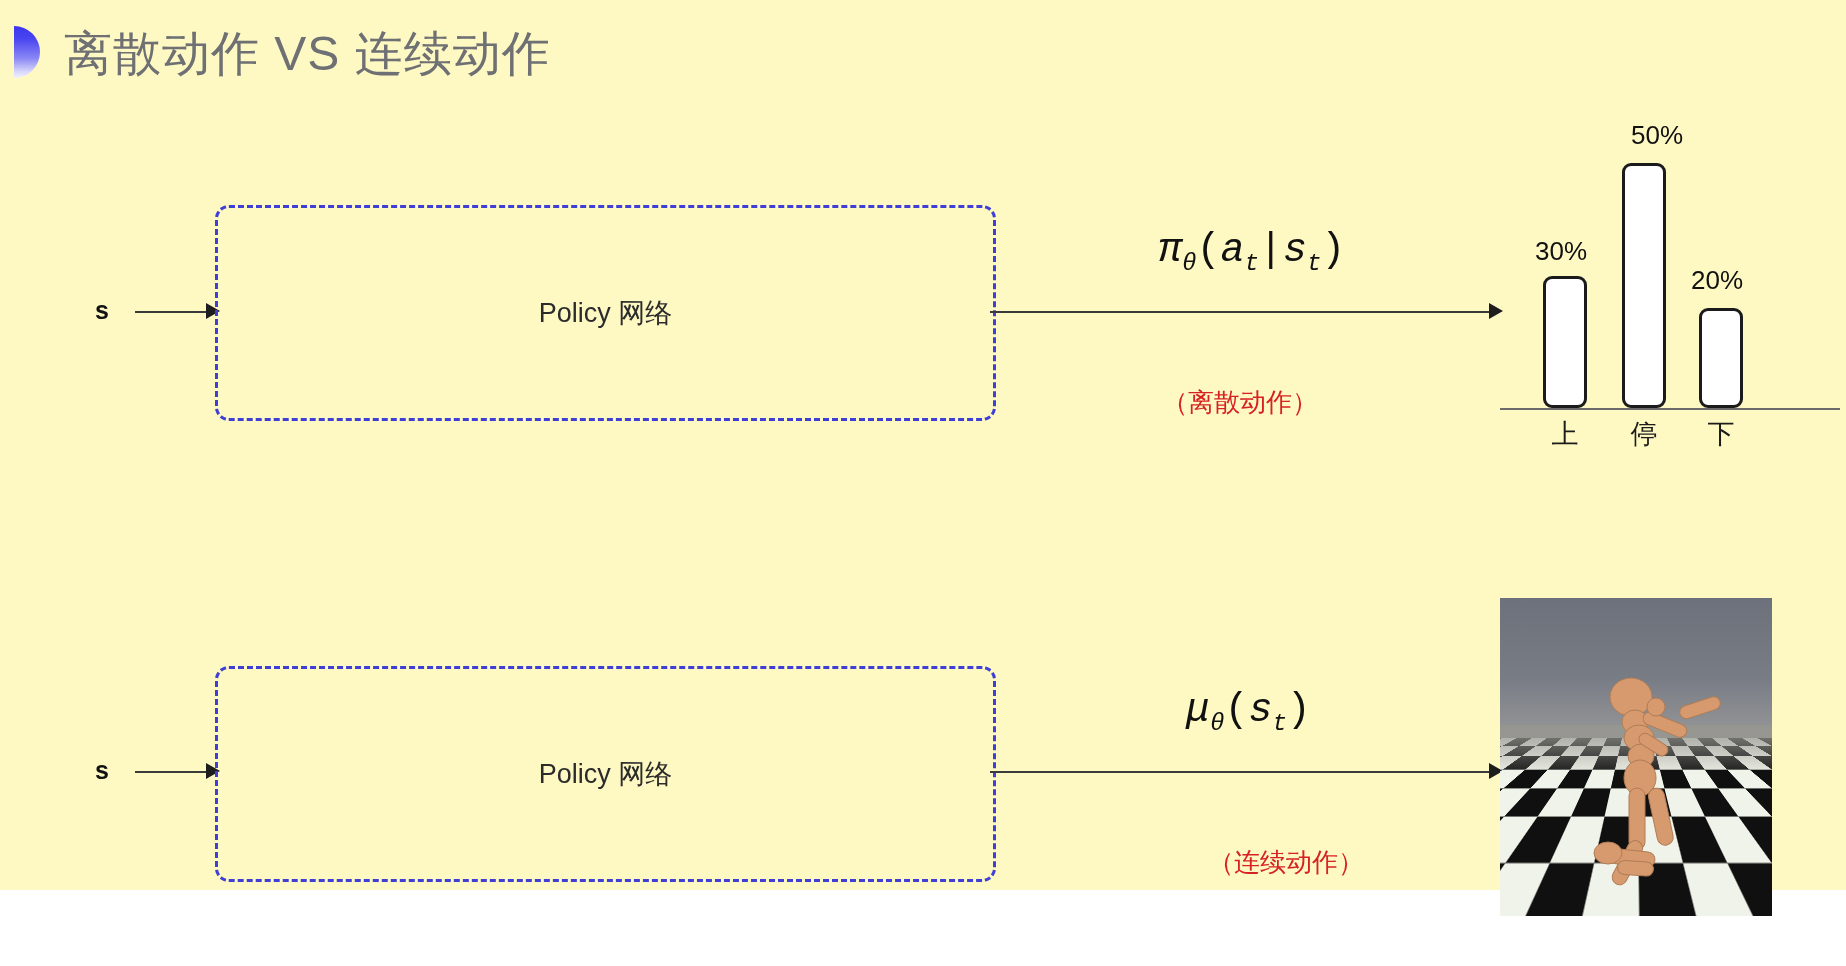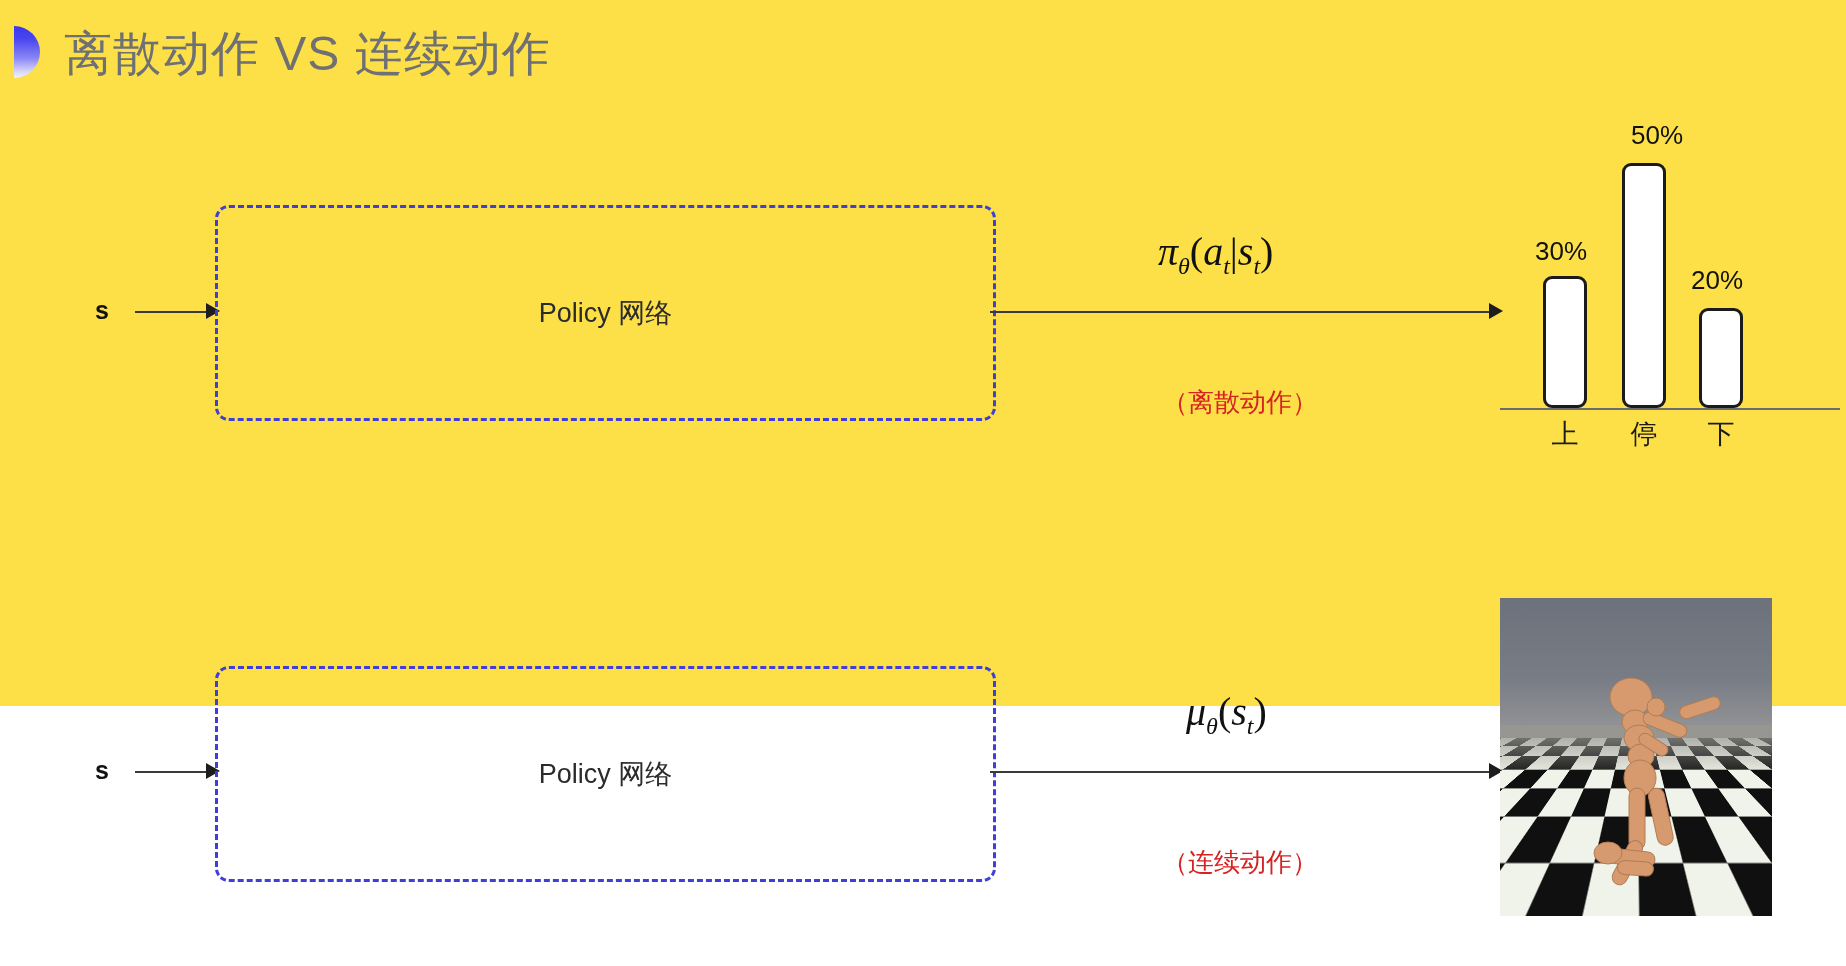--- a/index.html
+++ b/index.html
@@ -1,21 +1,21 @@
 <!DOCTYPE html>
 <html><head>
 <meta charset="utf-8">
 <style>
   html,body{margin:0;padding:0;}
   body{
     width:1846px;height:966px;background:#ffffff;
     font-family:"Liberation Sans","DejaVu Sans",sans-serif;
     overflow:hidden;position:relative;
   }
-  #stage{position:absolute;left:0;top:0;width:1846px;height:706px;background:#fde047;}
+  #stage{position:absolute;left:0;top:0;width:1846px;height:890px;background:#fef9c3;}
 
   
   .title-bullet{
     position:absolute;left:14px;top:26px;width:26px;height:52px;
     border-top-right-radius:26px 26px;border-bottom-right-radius:26px 26px;
     background:linear-gradient(to bottom,#3b36ef 0%,#4a45f0 25%,#8a87f5 62%,#d8d7fb 88%,#f2f1fe 100%);
   }
   .title-text{
     position:absolute;left:64px;top:24px;
     font-size:48px;line-height:60px;color:#6e7073;letter-spacing:1px;
@@ -37,21 +37,21 @@
   .arrow-line{position:absolute;height:0;border-top:2px solid #3a3a3a;}
   .arrow-head{
     position:absolute;width:0;height:0;
     border-top:8px solid transparent;border-bottom:8px solid transparent;
     border-left:14px solid #1d1d1d;
   }
   .zh-head{
     position:absolute;font-size:34px;color:#111;white-space:nowrap;
   }
   .formula{
-    position:absolute;font-family:Liberation Serif, serif;
+    position:absolute;font-family:Liberation Mono, monospace;
     font-style:italic;font-size:40px;color:#111;white-space:nowrap;
   }
   .formula .sub{font-size:24px;vertical-align:sub;font-style:italic;}
   .formula .paren{font-style:normal;}
   .red-note{
     position:absolute;font-size:26px;color:#d62222;white-space:nowrap;margin-top:25px;
   }
 
   
   .chart{position:absolute;}
@@ -143,21 +143,21 @@
   </div>
 
   <div class="arrow-line" style="left:990px;top:771px;width:508px;"></div>
   <div class="arrow-head" style="left:1489px;top:763px;"></div>
 
 
   <div class="formula" style="left:1186px;top:688px;text-align:center;">
     <span>μ</span><span class="sub">θ</span><span class="paren">(</span><span>s</span><span class="sub">t</span><span class="paren">)</span>
   </div>
 
-  <div class="red-note" style="left:1162px;top:820px;">（连续动作）</div>
+  <div class="red-note" style="left:1208px;top:820px;">（连续动作）</div>
 
   <div class="sim" style="left:1500px;top:598px;width:272px;height:318px;">
     <div class="sim-sky"></div>
     <div class="sim-floor"></div>
     <div class="sim-haze"></div>
     <svg class="sim-figure" viewBox="0 0 272 318" preserveAspectRatio="none">
       <g fill="#d79a6f" stroke="#b07d55" stroke-width="1">
 
         <ellipse cx="131" cy="99" rx="21" ry="19"></ellipse>
 

